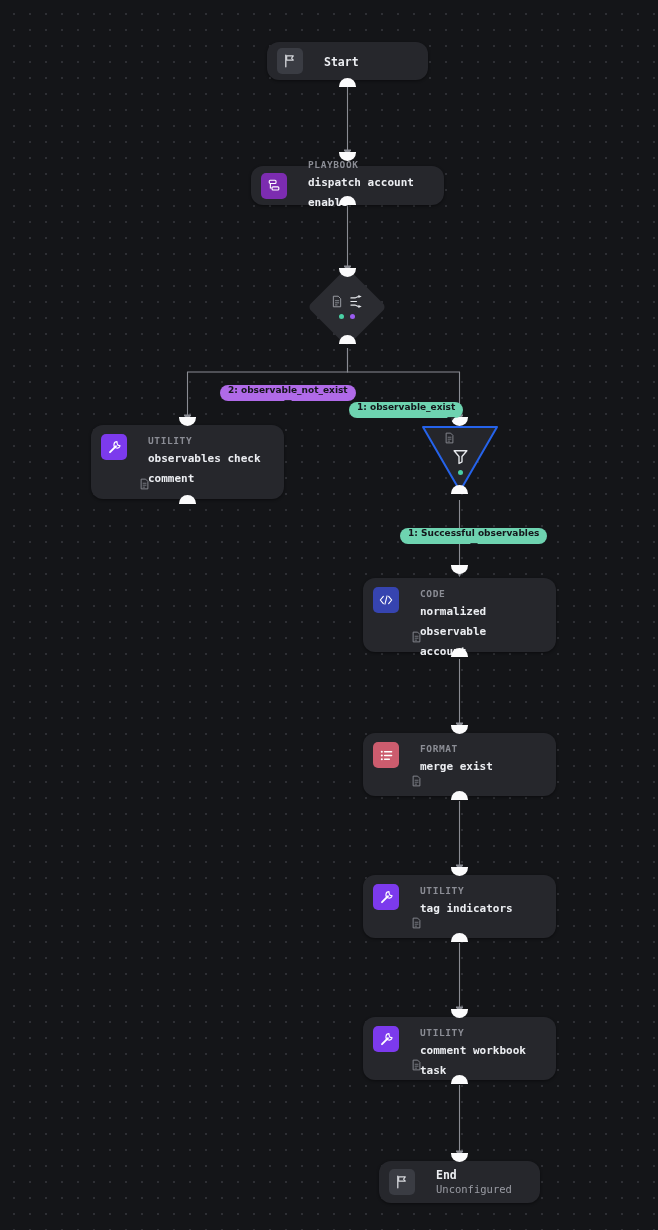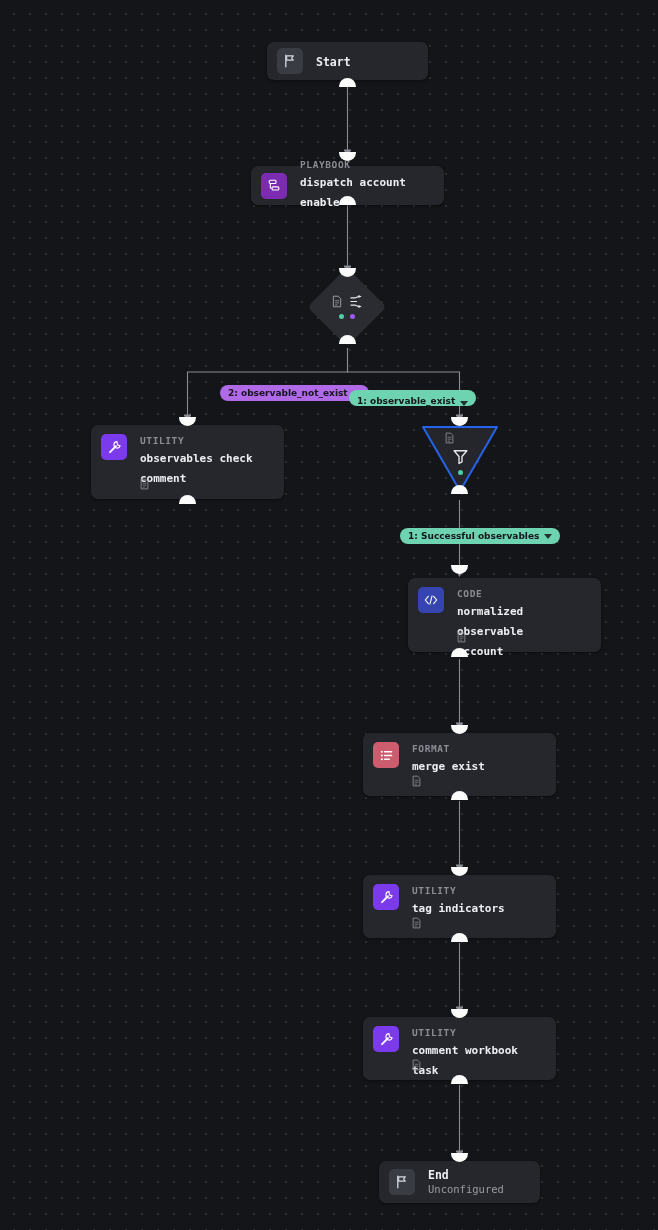--- a/index.html
+++ b/index.html
@@ -32,25 +32,26 @@
     width: 658px;
     height: 1230px;
     pointer-events: none;
   }
 
   
   .node {
     position: absolute;
     box-sizing: border-box;
     background: #26272c;
-    border-radius: 7px;
+    border-radius: 12px;
     display: flex;
     align-items: flex-start;
     padding: 9px 10px;
     box-shadow: 0 1px 3px rgba(0,0,0,.45);
+    gap: 8px;
   }
   .node .icon-box {
     width: 26px;
     height: 26px;
     border-radius: 5px;
     flex: 0 0 26px;
     display: flex;
     align-items: center;
     justify-content: center;
   }
@@ -177,20 +178,21 @@
     gap: 5px;
     height: 16px;
     padding: 0 8px;
     border-radius: 9px;
     font-family: "DejaVu Sans", "Liberation Sans", sans-serif;
     font-size: 9px;
     font-weight: bold;
     color: #14151a;
     white-space: nowrap;
     z-index: 8;
+    flex-direction: column;
   }
   .caret {
     width: 0; height: 0;
     border-left: 4px solid transparent;
     border-right: 4px solid transparent;
     border-top: 5px solid #14151a;
     opacity: .85;
   }
 
   svg.gi { display: block; }
@@ -281,21 +283,21 @@
       <span class="dot" style="background:#4ad0a4;"></span>
       <span class="dot" style="background:#9b5cf0;"></span>
     </div>
   </div>
   <div class="port bottom" style="left:339px; top:335px;"></div>
 
   <div class="pill" style="left:220px; top:385px; background:#b06ae8;">
     <span>2: observable_not_exist</span>
     <span class="caret"></span>
   </div>
-  <div class="pill" style="left:349px; top:390px; background:#6ed3b0;align-items:flex-end;">
+  <div class="pill" style="left:349px; top:402px; background:#6ed3b0;align-items:flex-end;">
     <span>1: observable_exist</span>
     <span class="caret"></span>
   </div>
 
   <div class="port top" style="left:179px; top:417px;"></div>
   <div class="node" style="left:91px; top:425px; width:193px; height:74px;">
     <div class="icon-box" style="background:#7c3aed;">
       <svg class="gi" width="15" height="15" viewBox="0 0 16 16">
         <path d="M10.8 1.8 a3.4 3.4 0 1 0 3.2 4.5 l-2.4 -0.8 -0.9 -2.2 z" fill="none" stroke="#fff" stroke-width="1.2" stroke-linejoin="round"></path>
         <path d="M9.6 6.6 L3.2 13" stroke="#fff" stroke-width="2" stroke-linecap="round"></path>
@@ -336,21 +338,21 @@
     </div>
   </div>
   <div class="port bottom" style="left:451px; top:485px;"></div>
 
   <div class="pill" style="left:400px; top:528px; background:#6ed3b0;">
     <span>1: Successful observables</span>
     <span class="caret"></span>
   </div>
 
   <div class="port top" style="left:451px; top:565px;"></div>
-  <div class="node" style="left:363px; top:578px; width:193px; height:74px;margin-left:45px;">
+  <div class="node" style="left:363px; top:578px; width:193px; height:74px;">
     <div class="icon-box" style="background:#3644b0;">
       <svg class="gi" width="16" height="16" viewBox="0 0 18 16">
         <path d="M6 4 L2.6 8 L6 12" fill="none" stroke="#fff" stroke-width="1.3" stroke-linecap="round" stroke-linejoin="round"></path>
         <path d="M12 4 L15.4 8 L12 12" fill="none" stroke="#fff" stroke-width="1.3" stroke-linecap="round" stroke-linejoin="round"></path>
         <path d="M10.2 3.4 L7.8 12.6" stroke="#fff" stroke-width="1.2" stroke-linecap="round"></path>
       </svg>
     </div>
     <div class="node-text">
       <div class="kind">CODE</div>
       <div class="title">normalized observable

